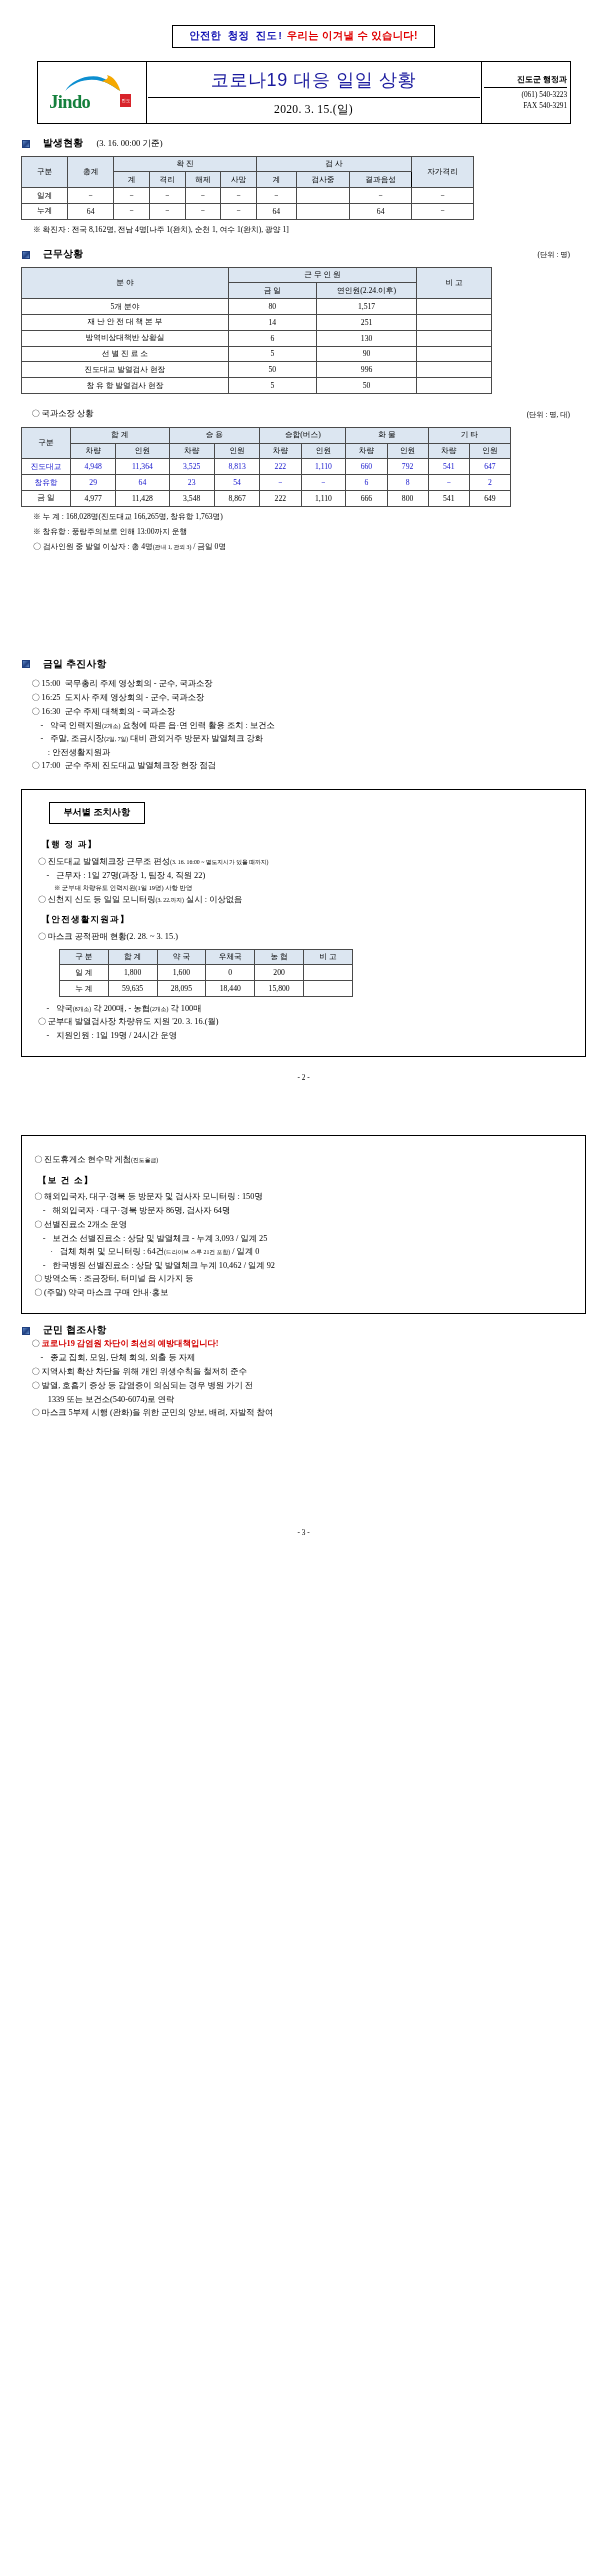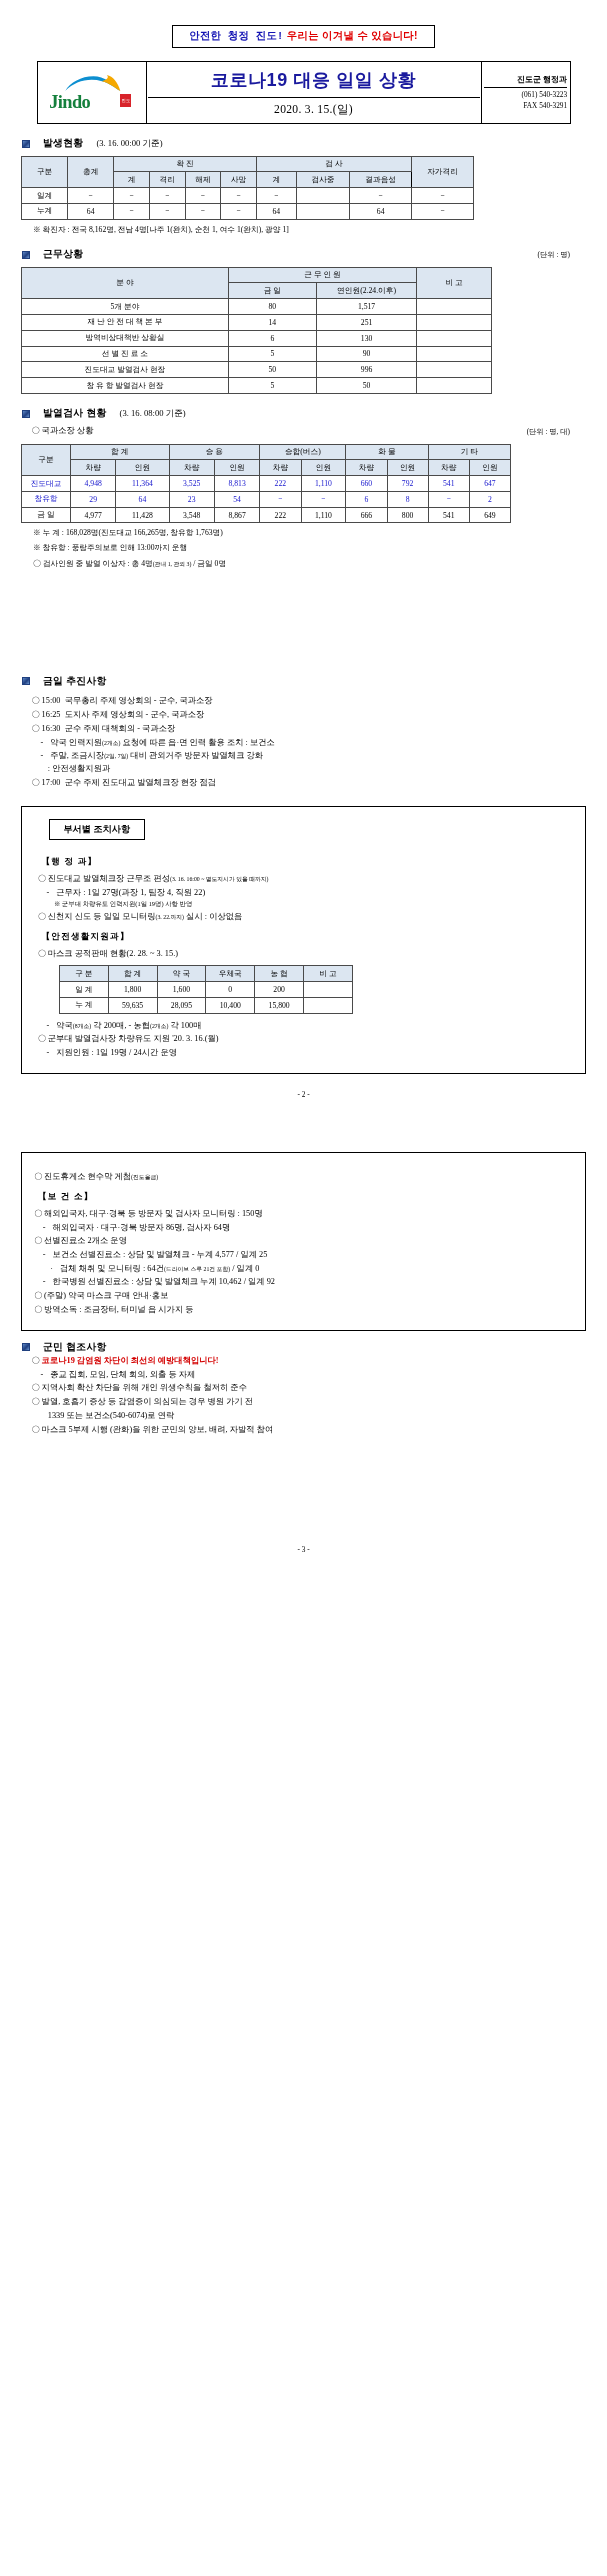--- a/index.html
+++ b/index.html
@@ -52,21 +52,21 @@
   }
   .logo-badge {
     position: absolute; right: 6.1px; bottom: 1.2px;
     width: 11px; height: 13.5px; background: #d8232a;
     color: #fff; font-size: 4.3px; line-height: 13.5px; text-align: center;
     font-family: "Liberation Sans", sans-serif;
   }
 
   .doc-title {
     font-family: "Liberation Sans", "DejaVu Sans", sans-serif;
-    font-size: 18px; font-weight: bold; color: #1a1a9e;
+    font-size: 18px; font-weight: normal; color: #1a1a9e;
     letter-spacing: 0.6px; padding: 5.5px 0 4.9px 0;
     border-bottom: 0.6px solid #000;
   }
   .doc-date { font-size: 11.6px; padding: 4.3px 0 4.3px 0; letter-spacing: 0.3px; }
   .hdr-dept { font-size: 8px; font-weight: bold; padding: 2.4px 0 1.8px 0; border-bottom: 0.6px solid #000; }
   .hdr-tel  { font-size: 7.3px; padding: 2.4px 0 1.2px 0; }
   .hdr-fax  { font-size: 7.3px; padding: 1.2px 0 2.4px 0; }
 
   
   .sec { margin: 13.5px 0 0 0; padding-left: 22px; }
@@ -299,25 +299,20 @@
           <td class="label-n">창 유 항 발열검사 현장</td>
           <td>5</td>
           <td>50</td>
           <td></td>
         </tr>
       </tbody>
     </table>
   </div>
 
   <div class="sec">
-    <div class="sec-head">
-      <span class="sq"></span>
-      <span class="sec-title">발열검사 현황</span>
-      <span class="sec-sub">(3. 16. 08:00 기준)</span>
-    </div>
     <ul class="lst" style="margin-left:9.8px">
       <li>
         <span class="bl circ">〇</span><span>국과소장 상황</span>
       </li>
     </ul>
     <div class="unit-right">(단위 : 명, 대)</div>
   </div>
 
   <div class="tbl-wrap">
     <table class="dt fev-table">
@@ -473,21 +468,21 @@
               <td>1,800</td>
               <td>1,600</td>
               <td>0</td>
               <td>200</td>
               <td></td>
             </tr>
             <tr>
               <td>누   계</td>
               <td>59,635</td>
               <td>28,095</td>
-              <td>10,400</td>
+              <td>18,440</td>
               <td>15,800</td>
               <td></td>
             </tr>
           </tbody>
         </table>
       </div>
 
       <ul class="lst" style="margin-top:4.9px">
         <li class="sub">
           <span class="bl">-</span><span>약국</span><span class="small-note">(8개소)</span><span> 각 200매,   - 농협</span><span class="small-note">(2개소)</span><span> 각 100매</span>
@@ -519,33 +514,33 @@
       <li>
         <span class="bl circ">〇</span><span>해외입국자, 대구·경북 등 방문자 및 검사자 모니터링 : 150명</span>
       </li>
       <li class="sub">
         <span class="bl">-</span><span>해외입국자 · 대구·경북 방문자 86명, 검사자 64명</span>
       </li>
       <li>
         <span class="bl circ">〇</span><span>선별진료소 2개소 운영</span>
       </li>
       <li class="sub">
-        <span class="bl">-</span><span>보건소 선별진료소 : 상담 및 발열체크 - 누계 4,577 / 일계 25</span>
+        <span class="bl">-</span><span>보건소 선별진료소 : 상담 및 발열체크 - 누계 3,093 / 일계 25</span>
       </li>
       <li class="sub2">
         <span class="bl">·</span><span>검체 채취 및 모니터링 : 64건</span><span class="small-note">(드라이브 스루 21건 포함)</span><span> / 일계 0</span>
       </li>
       <li class="sub">
         <span class="bl">-</span><span>한국병원 선별진료소 : 상담 및 발열체크 누계 10,462 / 일계 92</span>
       </li>
       <li>
+        <span class="bl circ">〇</span><span>방역소독 : 조금장터, 터미널 읍 시가지 등</span>
+      </li>
+      <li>
         <span class="bl circ">〇</span><span>(주말) 약국 마스크 구매 안내·홍보</span>
-      </li>
-      <li>
-        <span class="bl circ">〇</span><span>방역소독 : 조금장터, 터미널 읍 시가지 등</span>
       </li>
     </ul>
   </div>
 
   <div class="sec" style="margin-top:9.8px">
     <div class="sec-head">
       <span class="sq"></span>
       <span class="sec-title">군민 협조사항</span>
     </div>
     <ul class="lst" style="margin-left:9.8px;margin-top:0">

